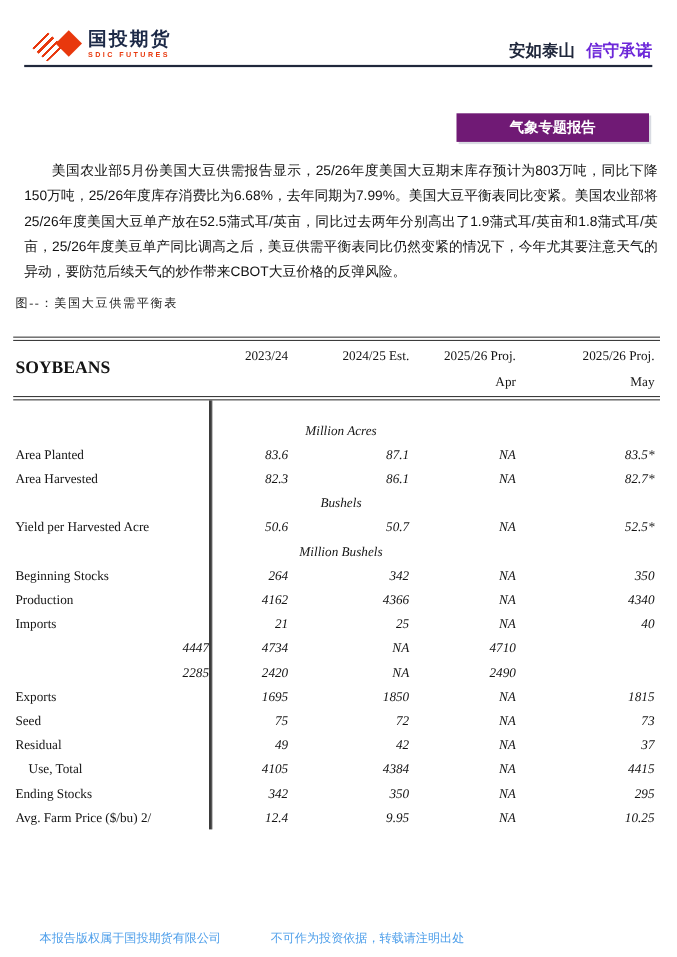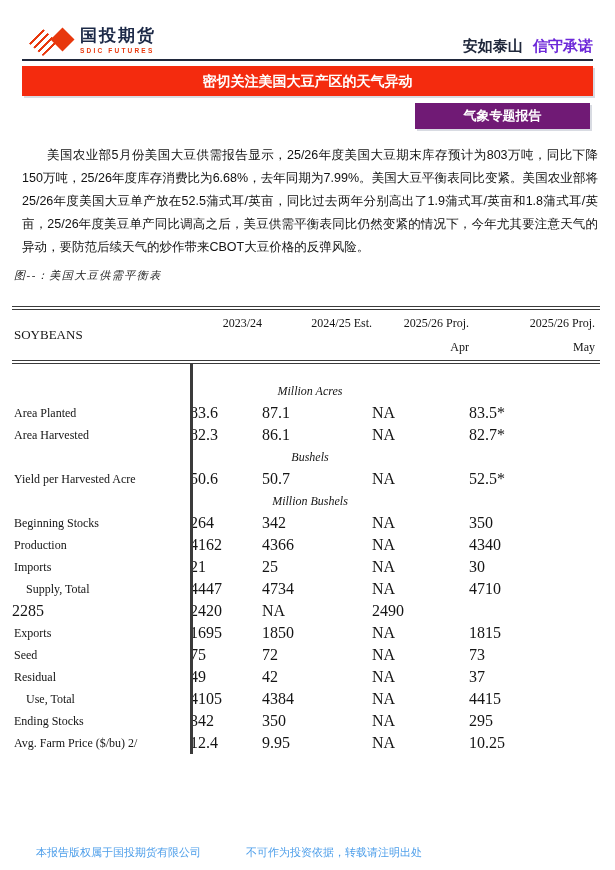--- a/index.html
+++ b/index.html
@@ -39,43 +39,43 @@
   }
   
   .paragraph {
     position:absolute; left:22px; top:144px; width:576px;
     font-size:12.5px; line-height:23px; color:#111111; font-weight:500;
     text-align:justify; text-indent:2em;
   }
   
   .fig-caption {
     position:absolute; left:14px; top:268px;
-    font-family:"Liberation Serif", serif; font-style:italic;
+    font-family:"Liberation Serif", serif; 
     font-size:11px; color:#222222; letter-spacing:1.5px;
   }
   
   .bal-table { position:absolute; left:12px; top:306px; width:588px; font-family:"Liberation Serif", serif; color:#141414; }
   .t-head {
     display:grid; grid-template-columns:178px 72px 110px 97px 126px;
     grid-template-rows:23px 23px;
     border-top:4px double #3b3b3b; border-bottom:4px double #3b3b3b;
     padding-top:2px; padding-bottom:2px;
   }
-  .t-title { grid-row:1/3; grid-column:1; align-self:center; font-size:13px; font-weight:normal; padding-left:2px; }
+  .t-title { grid-row:1/3; grid-column:1; align-self:center; font-size:16px; font-weight:bold; padding-left:2px; }
   .t-colhead { font-size:12px; text-align:right; align-self:start; line-height:22px; }
   .t-subhead { font-size:12px; text-align:right; align-self:end; line-height:22px; }
   .t-body { position:relative; padding-top:16px; }
   .t-vline {
     position:absolute; left:178px; top:0; bottom:0; width:1px;
     border-left:2px solid #3b3b3b; border-right:1px solid #3b3b3b;
   }
   .t-row { display:grid; grid-template-columns:178px 72px 110px 97px 126px; height:22px; align-items:center; }
   .t-label { font-size:12px; padding-left:2px; white-space:nowrap; }
   .t-label.indent { padding-left:14px; }
-  .t-val { font-size:16px; text-align:left; }
+  .t-val { font-size:12px; text-align:right;font-style:italic; }
   .t-sectionrow { display:block; height:22px; line-height:22px; }
   .t-section {
     display:block; margin-left:108px; padding-right:100px;
     text-align:center; font-size:12px; font-style:italic;
   }
   
   .footer-text { position:absolute; left:36px; top:845px; font-size:11px; color:#4d9eea; white-space:nowrap; }
   .footer-text .gap { margin-left:42px; }
   .footer-bar { position:absolute; left:0; top:862px; width:615px; height:2px; background:#9aa0a8; }
 </style>
@@ -91,21 +91,20 @@
   <div class="logo-text">
     <div class="logo-name">国投期货</div>
     <div class="logo-sub">SDIC FUTURES</div>
   </div>
   <div class="slogan">
     <span class="dark">安如泰山</span>
     <span class="red">信守承诺</span>
   </div>
   <div class="header-rule"></div>
 
-  <div class="banner-main">密切关注美国大豆产区的天气异动</div>
   <div class="banner-tag">气象专题报告</div>
 
   <div class="paragraph">美国农业部5月份美国大豆供需报告显示，25/26年度美国大豆期末库存预计为803万吨，同比下降150万吨，25/26年度库存消费比为6.68%，去年同期为7.99%。美国大豆平衡表同比变紧。美国农业部将25/26年度美国大豆单产放在52.5蒲式耳/英亩，同比过去两年分别高出了1.9蒲式耳/英亩和1.8蒲式耳/英亩，25/26年度美豆单产同比调高之后，美豆供需平衡表同比仍然变紧的情况下，今年尤其要注意天气的异动，要防范后续天气的炒作带来CBOT大豆价格的反弹风险。</div>
 
   <div class="fig-caption">图--：美国大豆供需平衡表</div>
 
   <div class="bal-table">
     <div class="t-head">
       <div class="t-title">SOYBEANS</div>
       <div class="t-colhead">2023/24</div>
@@ -161,24 +160,23 @@
           <div class="t-val">4162</div>
           <div class="t-val">4366</div>
           <div class="t-val">NA</div>
           <div class="t-val">4340</div>
         </div>
         <div class="t-row">
           <div class="t-label">Imports</div>
           <div class="t-val">21</div>
           <div class="t-val">25</div>
           <div class="t-val">NA</div>
-          <div class="t-val">30</div>
-        </div>
-        <div class="t-row">
-          <div class="t-label indent">Supply, Total</div>
+          <div class="t-val">40</div>
+        </div>
+        <div class="t-row">
           <div class="t-val">4447</div>
           <div class="t-val">4734</div>
           <div class="t-val">NA</div>
           <div class="t-val">4710</div>
         </div>
         <div class="t-row">
           <div class="t-val">2285</div>
           <div class="t-val">2420</div>
           <div class="t-val">NA</div>
           <div class="t-val">2490</div>

